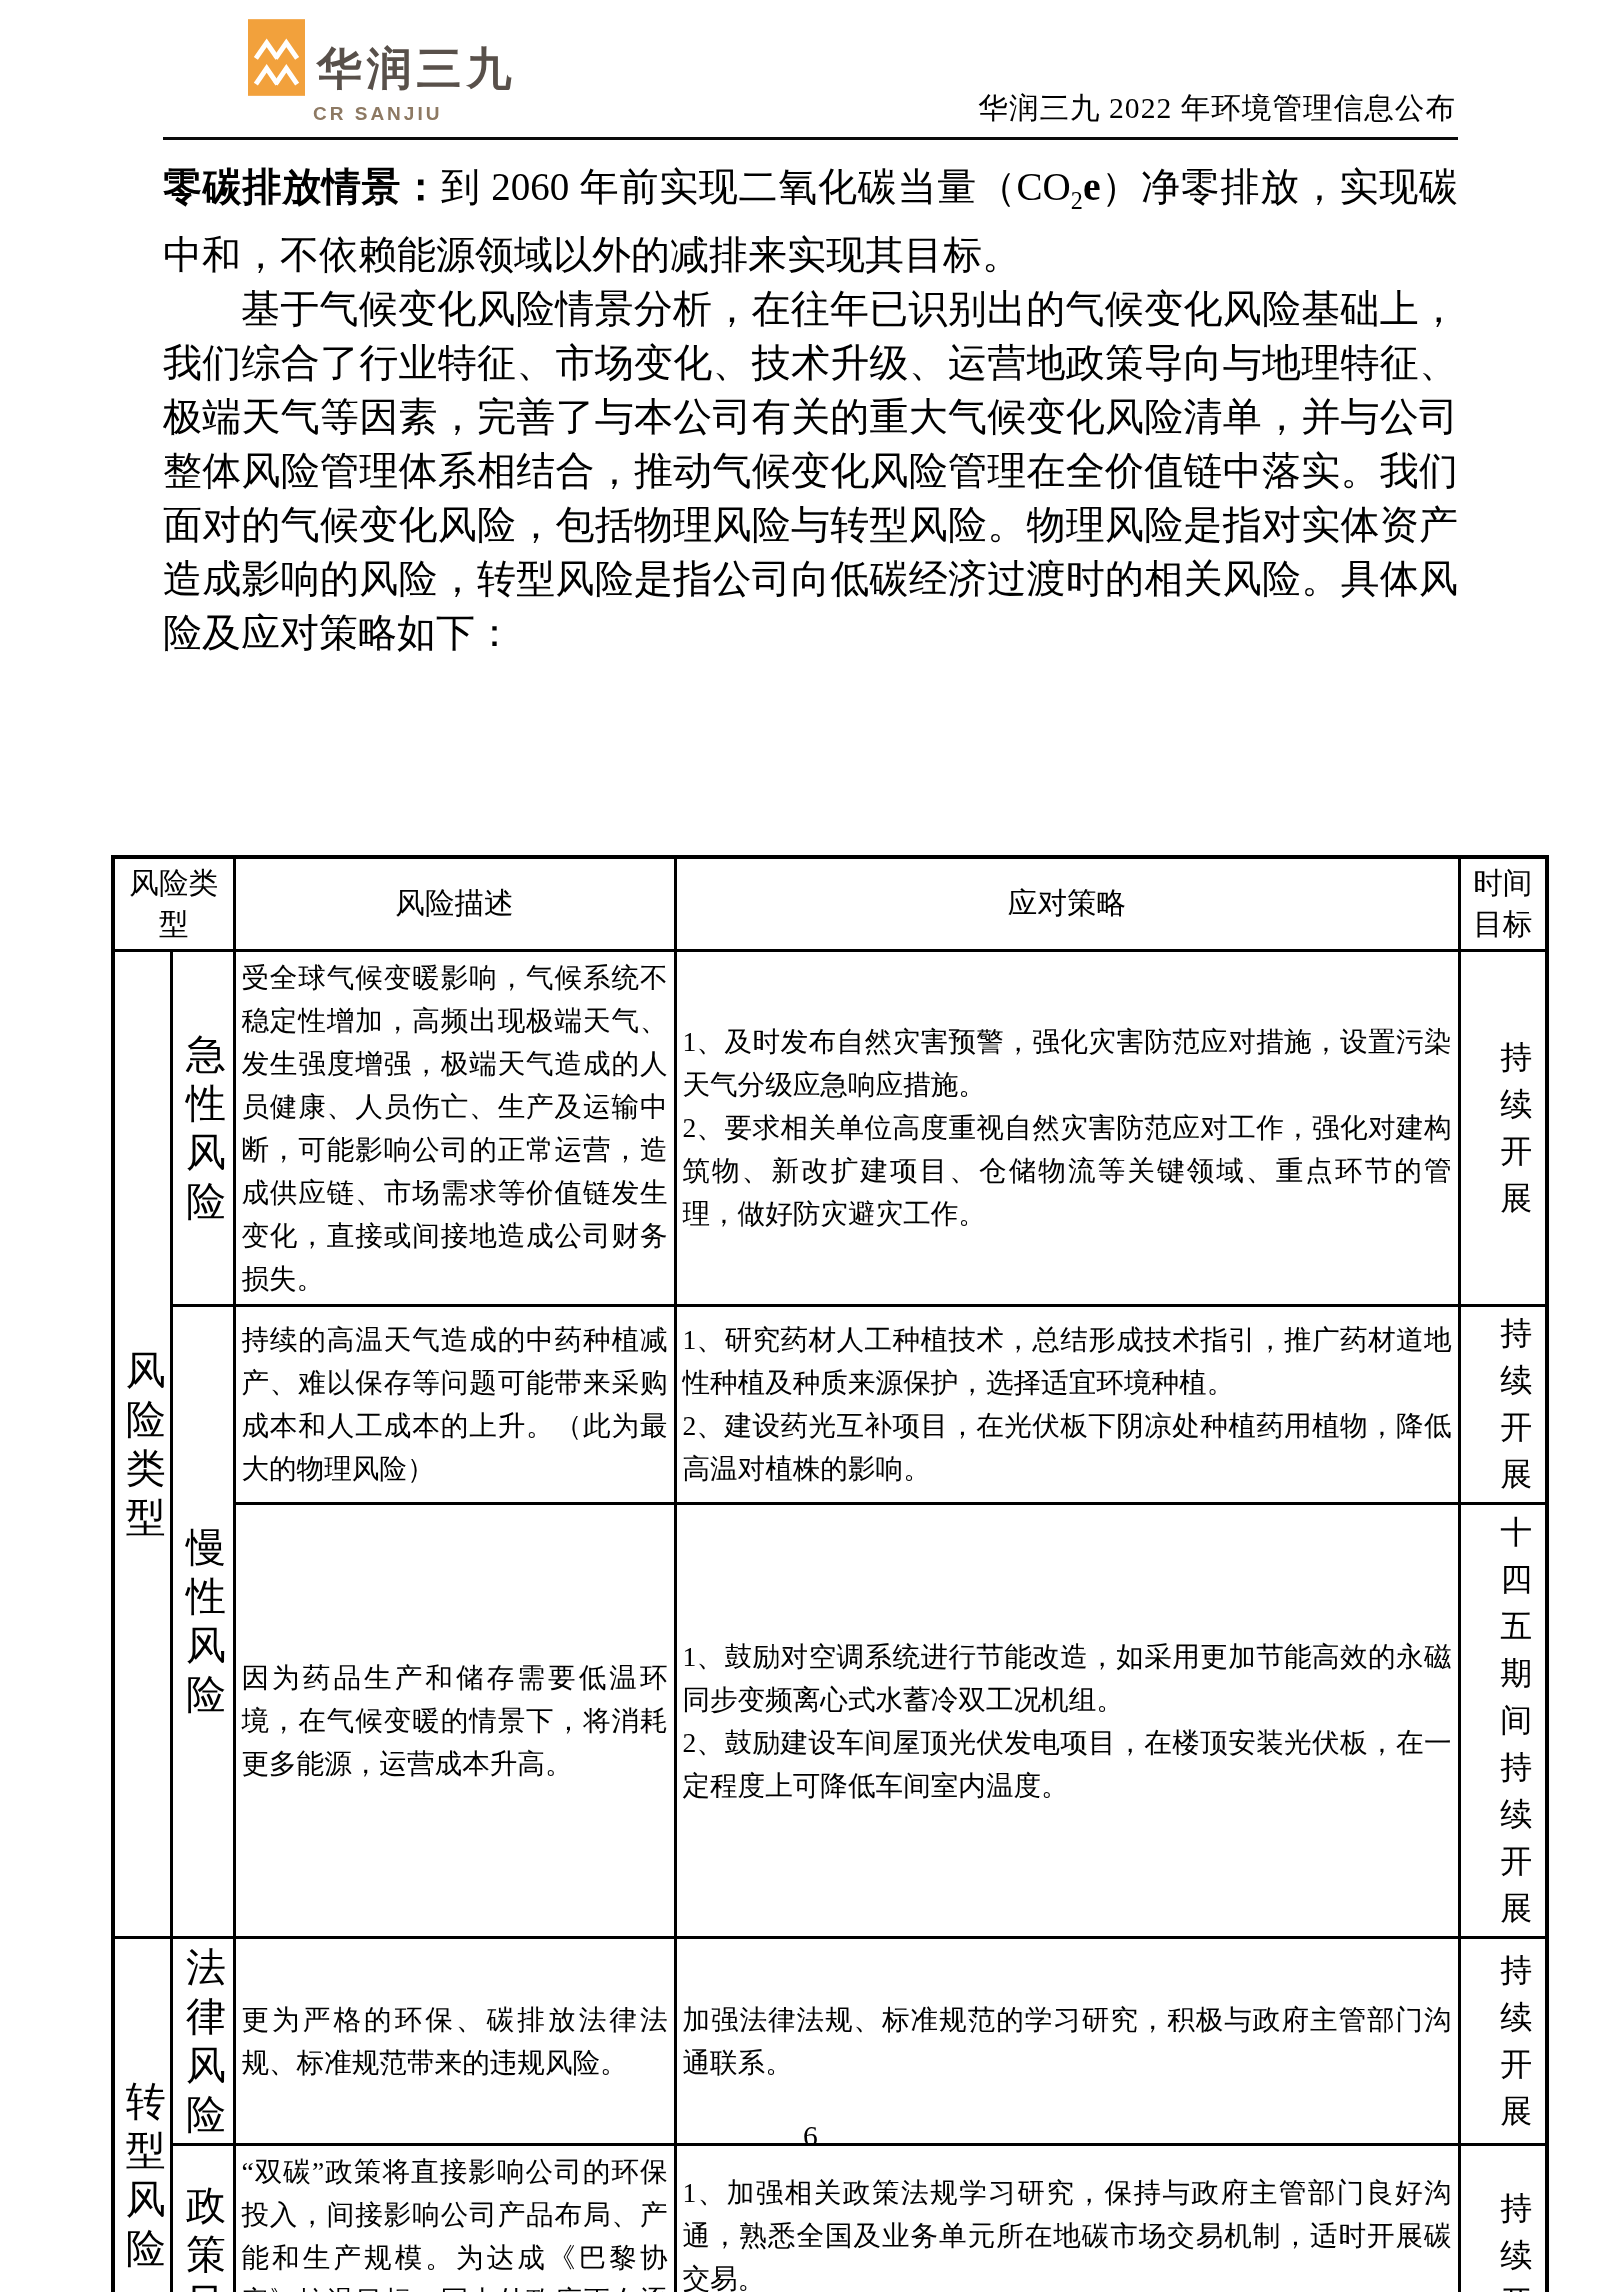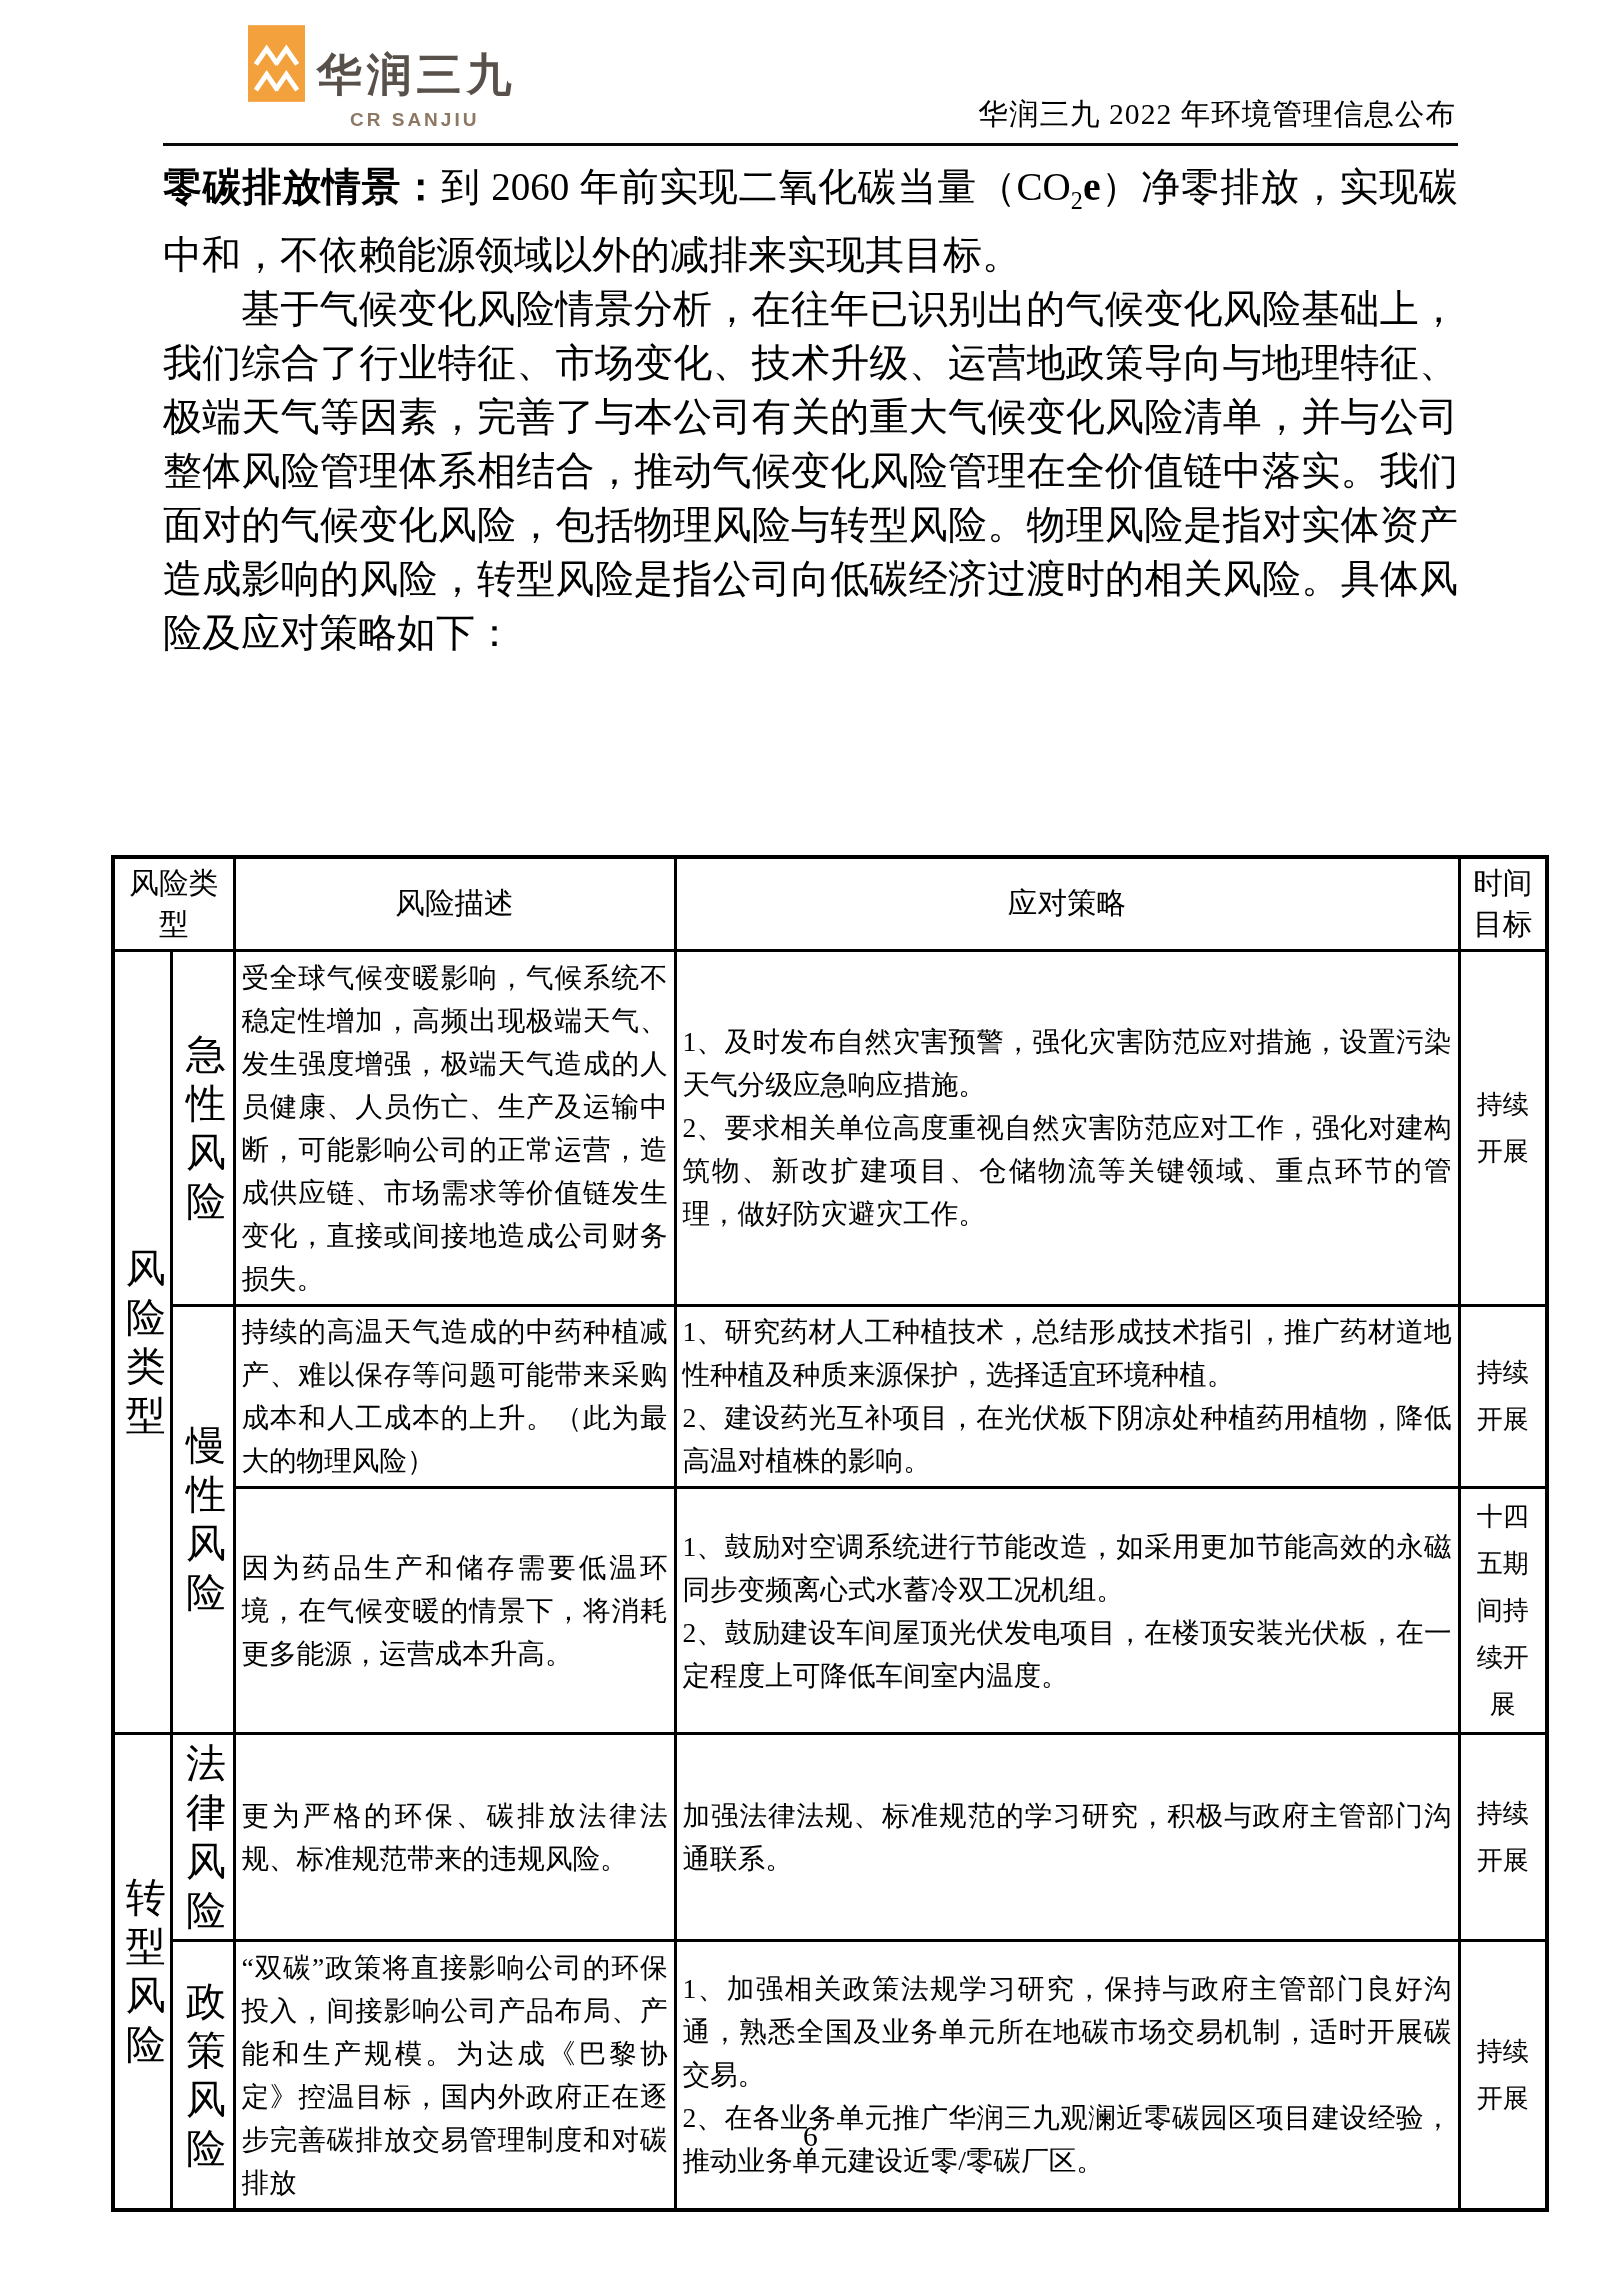--- a/index.html
+++ b/index.html
@@ -3,23 +3,22 @@
 <meta charset="utf-8">
 <style>
   html,body{margin:0;padding:0;}
   body{
     width:1621px;height:2292px;background:#ffffff;color:#000;
     font-family:"Liberation Serif","DejaVu Serif",serif;
     position:relative;overflow:hidden;
   }
   
   .page-header{
-    position:absolute;left:163px;width:1295px;top:13px;height:130px;
+    position:absolute;left:163px;width:1295px;top:7px;height:130px;
     border-bottom:3.9px solid #0a0a0a;
-    text-align:center;
   }
   .logo-block{position:absolute;left:85px;top:11.8px;}
   .logo-row{display:flex;align-items:flex-end;gap:11.8px;}
   .brand-cn{
     font-size:45px;font-weight:700;color:#58504A;letter-spacing:4.9px;
     line-height:1;padding-bottom:3.9px;
   }
   .brand-en{
     font-family:"Liberation Sans","DejaVu Sans",sans-serif;
     font-size:19px;font-weight:700;color:#8D7963;letter-spacing:3px;margin:6.9px 0 0 65px;
@@ -38,21 +37,21 @@
     border-collapse:collapse;table-layout:fixed;
     font-size:27.6px;
   }
   table.risk td,table.risk th{
     border:3px solid #000;vertical-align:middle;padding:3.9px 5.9px;
     font-weight:400;
   }
   table.risk{border:4.9px solid #000;}
   th.hdr{font-size:29.6px;text-align:center;}
   .vtext{width:33px;margin:0 auto;word-break:break-all;line-height:49px;text-align:center;font-size:40px;}
-  .vtext2{width:59px;margin:0 auto;word-break:break-all;line-height:47px;text-align:center;font-size:26px;}
+  .vtext2{width:59px;margin:0 auto;word-break:break-all;line-height:47px;text-align:right;font-size:32px;}
   td.desc{ text-align:justify;line-height:43px;padding:5.9px 11.8px;}
   td.strat{text-align:justify;line-height:43px;padding:5.9px 13.8px;white-space:pre-wrap;margin-left:28px;}
   tr.hrow{height:86px;}
   tr.r1{height:353px;}
   tr.r2{height:171px;}
   tr.r3{height:219px;}
   tr.r4{height:185px;}
   tr.r5{height:217px;}
   
   .page-footer{position:absolute;top:2120px;left:0;width:100%;text-align:center;font-size:29.6px;}

